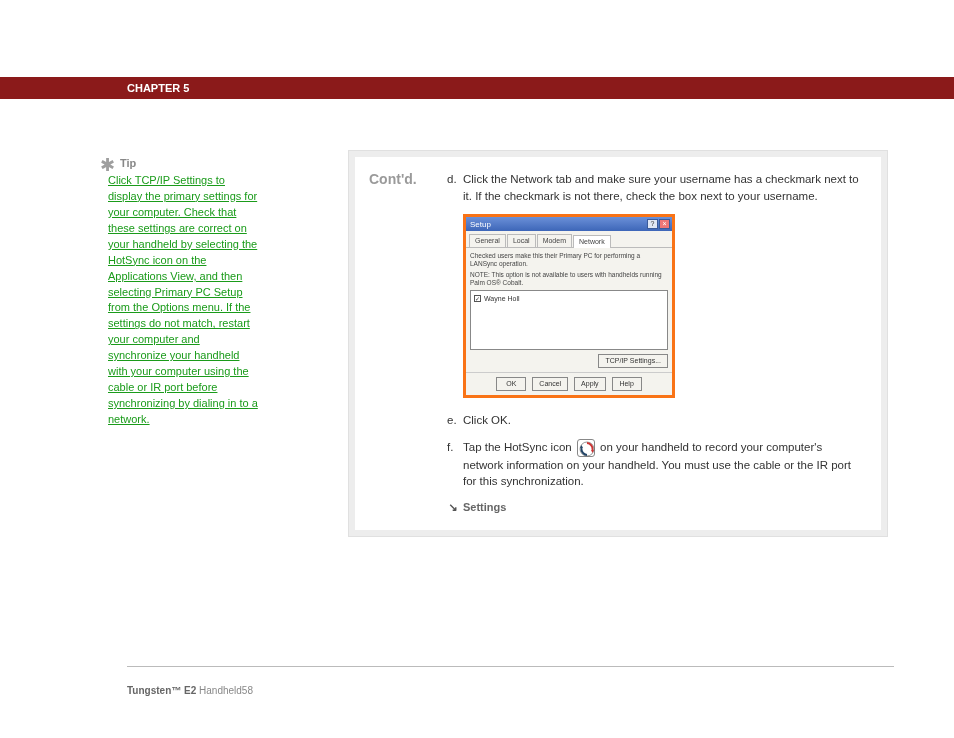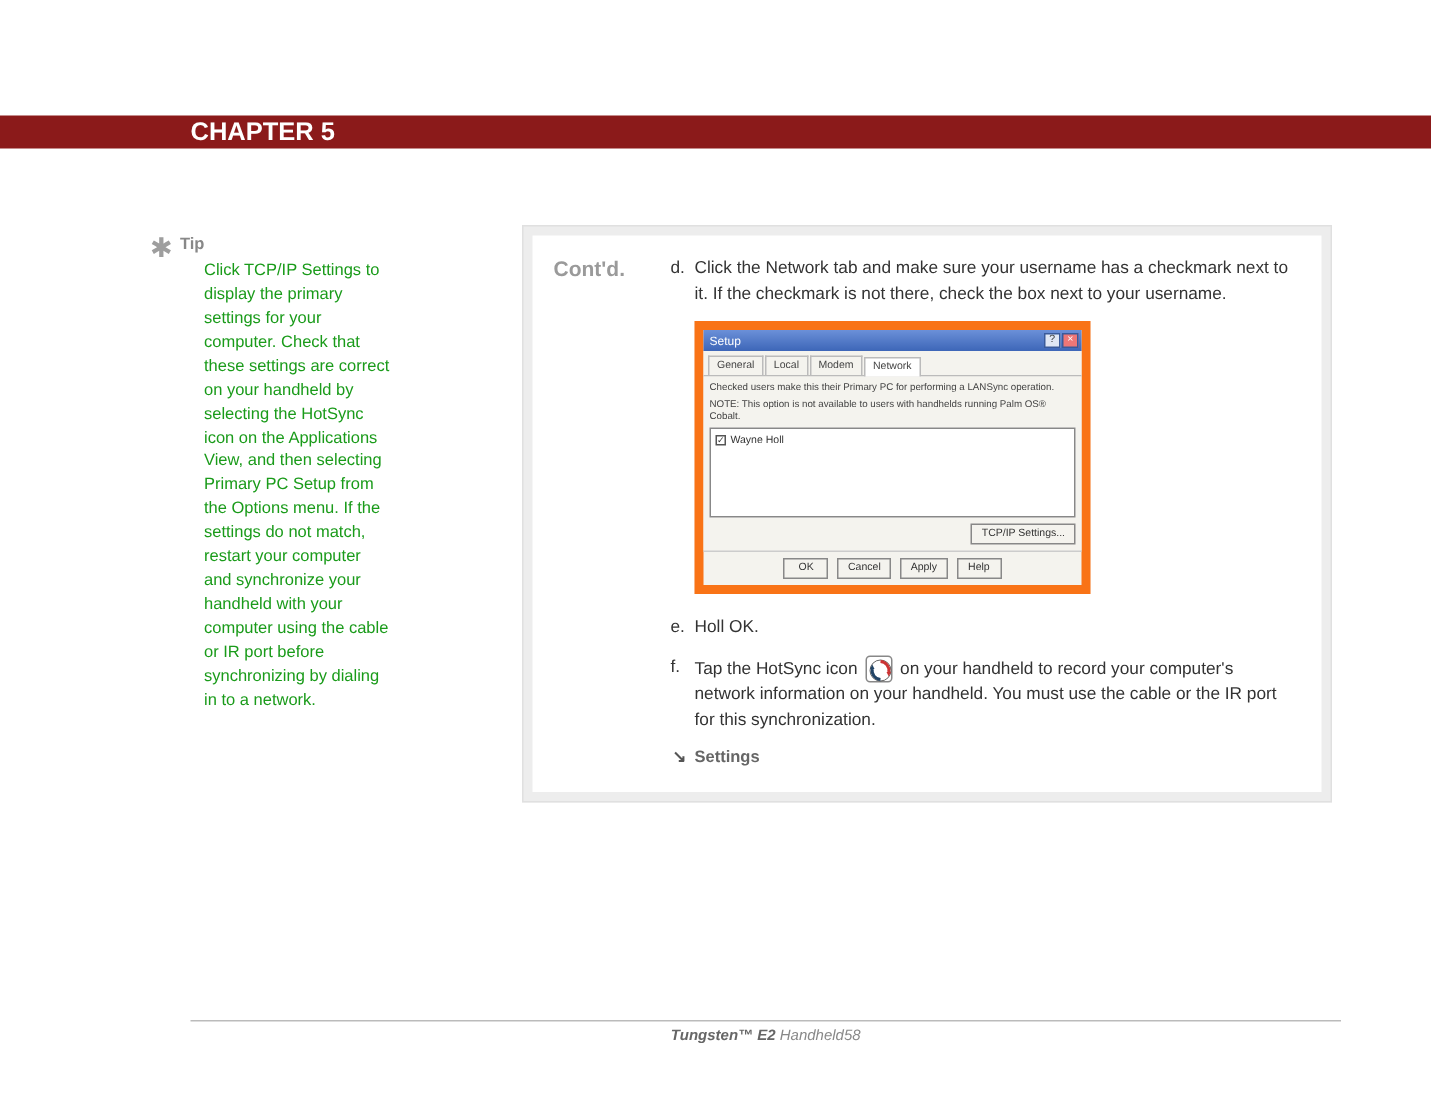--- a/index.html
+++ b/index.html
@@ -12,21 +12,21 @@
     color: #333;
   }
   .header-bar {
     position: absolute;
     top: 77px;
     left: 0;
     right: 0;
     height: 22px;
     background: #8b1a1a;
     color: #fff;
-    font-size: 17px;
+    font-size: 11px;
     font-weight: bold;
     display: flex;
     align-items: center;
   }
   .header-chapter { position: absolute; left: 127px; }
   .header-title   { position: absolute; left: 358px; }
 
   .page-body {
     position: absolute;
     top: 150px;
@@ -51,21 +51,22 @@
     top: -4px;
   }
   .tip-label {
     color: #888;
     font-weight: bold;
     margin-left: 20px;
     margin-bottom: 1px;
   }
   .tip-text {
     color: #1a9b1a;
-    margin-left: 36px;
+    margin-left: 8px;
+    text-decoration: underline;
   }
 
   .main-panel {
     position: absolute;
     left: 248px;
     top: 0;
     width: 540px;
     background: #ededed;
     border: 1px solid #e0e0e0;
     padding: 6px;
@@ -89,22 +90,22 @@
     font-size: 11.5px;
     color: #333;
     line-height: 1.45;
   }
   .step { display: flex; margin-bottom: 10px; }
   .step .lbl { width: 16px; flex: 0 0 16px; }
   .step .txt { flex: 1; }
 
   
   .dialog {
-    width: 264px;
-    border: 6px solid #f97316;
+    width: 212px;
+    border: 3px solid #f97316;
     margin: 6px 0 14px 0;
     font-size: 7px;
     background: #f4f3ee;
   }
   .dialog-titlebar {
     height: 14px;
     background: linear-gradient(#6b90d8, #3d66b8);
     color: #fff;
     display: flex;
     align-items: center;
@@ -198,26 +199,25 @@
     align-items: center; justify-content: center;
     color: #555;
   }
 
   .footer {
     position: absolute;
     left: 127px;
     right: 60px;
     bottom: 42px;
     border-top: 1px solid #bbb;
-    padding-top: 4px;
-    display: flex;
-    justify-content: center;
+    padding-top: 18px;
+    display: flex;
+    justify-content: flex-start;
     font-size: 10px;
     color: #888;
-    font-style: italic;
   }
   .footer .prod b { color: #666; }
 </style>
 </head>
 <body>
 
 <div class="header-bar">
   <span class="header-chapter">CHAPTER 5</span>
 </div>
 
@@ -272,21 +272,21 @@
               <span class="dbtn">OK</span>
               <span class="dbtn">Cancel</span>
               <span class="dbtn">Apply</span>
               <span class="dbtn">Help</span>
             </div>
           </div>
         </div>
 
         <div class="step">
           <div class="lbl">e.</div>
-          <div class="txt">Holl OK.</div>
+          <div class="txt">Click OK.</div>
         </div>
 
         <div class="step">
           <div class="lbl">f.</div>
           <div class="txt">
             <span>Tap the HotSync icon </span><span class="hotsync"><svg width="16" height="16" viewBox="0 0 16 16">
                   <circle cx="8" cy="8" r="7" fill="#fff" stroke="#555" stroke-width="0.6"></circle>
                   <path d="M8 2 A6 6 0 0 1 13.5 9" fill="none" stroke="#c33" stroke-width="2"></path>
                   <path d="M8 14 A6 6 0 0 1 2.5 7" fill="none" stroke="#246" stroke-width="2"></path>
                   <polygon points="12,9 15,9 13.5,12" fill="#c33"></polygon>

